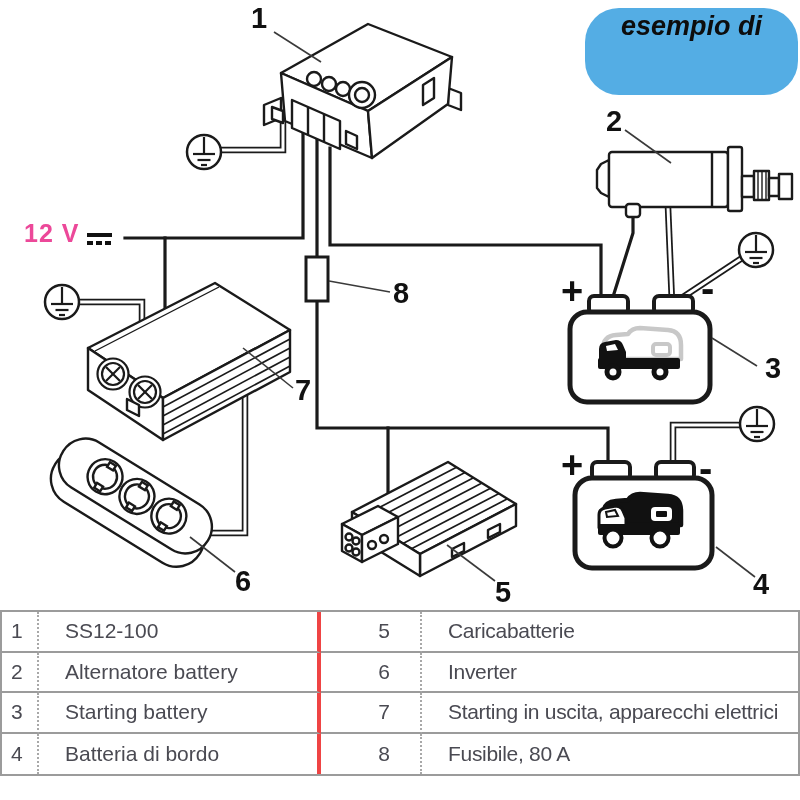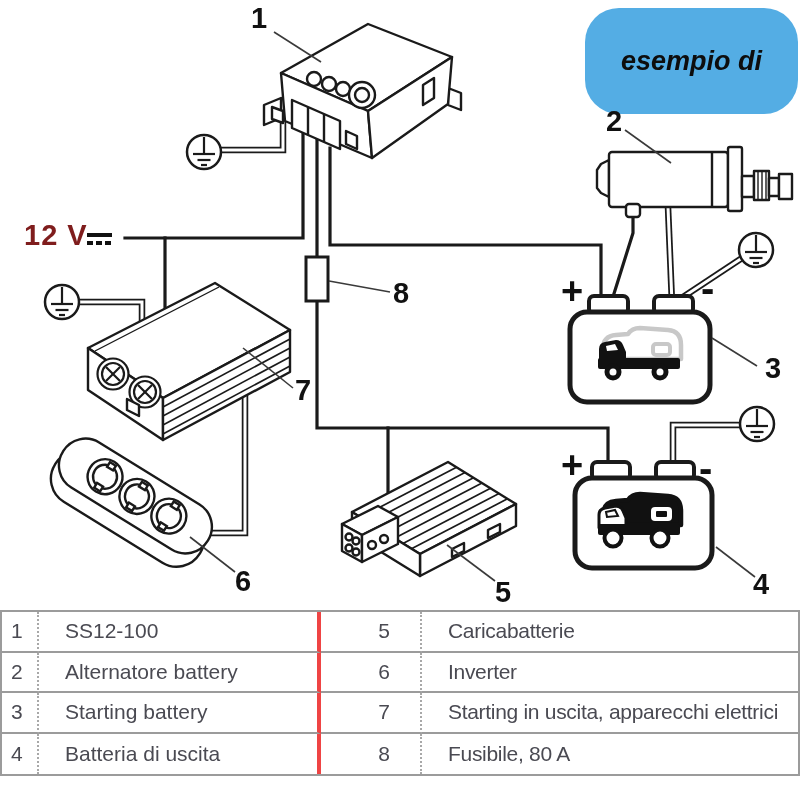--- a/index.html
+++ b/index.html
@@ -4,27 +4,27 @@
 <style>
   html,body{margin:0;padding:0;background:#fff;}
   #stage{position:relative;width:800px;height:800px;background:#fff;overflow:hidden;
          font-family:"Liberation Sans", sans-serif;}
   #diagram{position:absolute;left:0;top:0;}
   .abs{position:absolute;}
   .callout{font-size:29px;font-weight:bold;color:#111;line-height:1;}
   .sign{font-weight:bold;color:#111;line-height:1;}
   .plus{font-size:38px;}
   .minus{font-size:40px;}
-  #supply-label{left:24px;top:219px;font-size:29px;font-weight:bold;color:#7f1d1d;letter-spacing:1px;}
+  #supply-label{left:24px;top:219px;font-size:25px;font-weight:bold;color:#ec4899;letter-spacing:1px;}
   #dc-icon{left:87px;top:233px;width:25px;}
   #dc-icon .bar{height:4px;background:#111;}
   #dc-icon .dashes{margin-top:4px;display:flex;gap:3px;}
   #dc-icon .dashes i{display:block;width:6px;height:4px;background:#111;}
-  #badge{left:585px;top:8px;width:213px;height:106px;background:#54ADE4;border-radius:34px;
-         display:flex;flex-direction:column;align-items:center;justify-content:center;}
+  #badge{left:585px;top:8px;width:213px;height:87px;background:#54ADE4;border-radius:34px;
+         display:flex;flex-direction:column;align-items:center;}
   #badge div{font-size:27px;font-weight:bold;font-style:italic;color:#0d0d0d;line-height:37px;}
   
   #legend{left:0;top:610px;width:800px;height:166px;box-sizing:border-box;
           border:2px solid #9b9b9b;display:grid;
           grid-template-columns:37px 282px 101px 1fr;grid-template-rows:repeat(4,1fr);
           color:#4a4a52;font-size:21px;}
   #legend .cell{display:flex;align-items:center;box-sizing:border-box;border-bottom:2px solid #9b9b9b;}
   #legend .r4{border-bottom:none;}
   #legend .num1{padding-left:9px;border-right:2px dotted #a8a8a8;}
   #legend .lab1{padding-left:26px;border-right:4px solid #ef4444;}
@@ -273,18 +273,18 @@
     <div class="cell lab1">Alternatore battery</div>
     <div class="cell num2">6</div>
     <div class="cell lab2">Inverter</div>
 
     <div class="cell num1">3</div>
     <div class="cell lab1">Starting battery</div>
     <div class="cell num2">7</div>
     <div class="cell lab2">Starting in uscita, apparecchi elettrici</div>
 
     <div class="cell num1 r4">4</div>
-    <div class="cell lab1 r4">Batteria di uscita</div>
+    <div class="cell lab1 r4">Batteria di bordo</div>
     <div class="cell num2 r4">8</div>
     <div class="cell lab2 r4">Fusibile, 80 A</div>
   </div>
 
 </div>
 
 </body></html>

